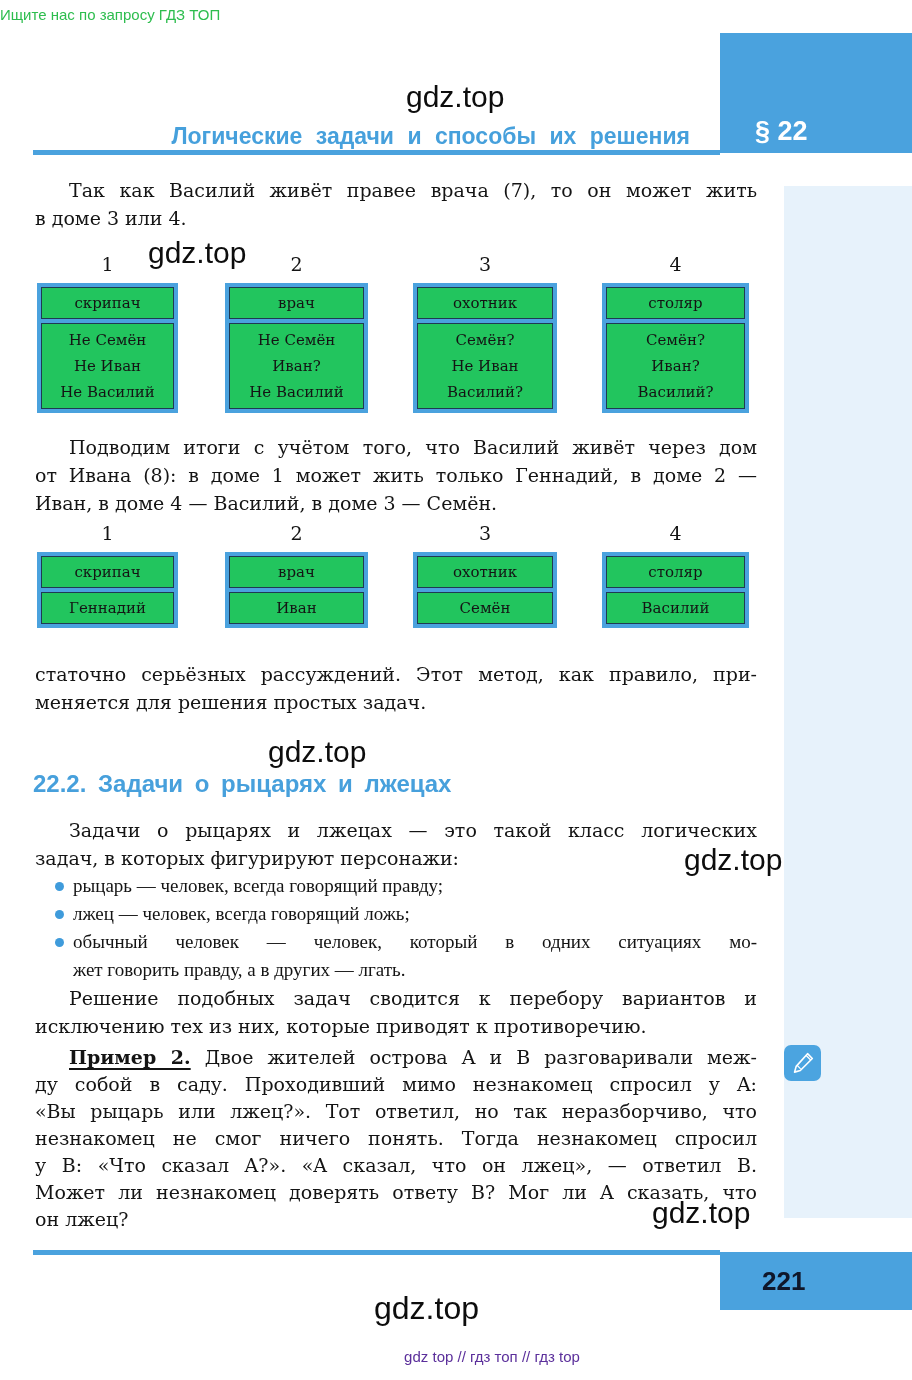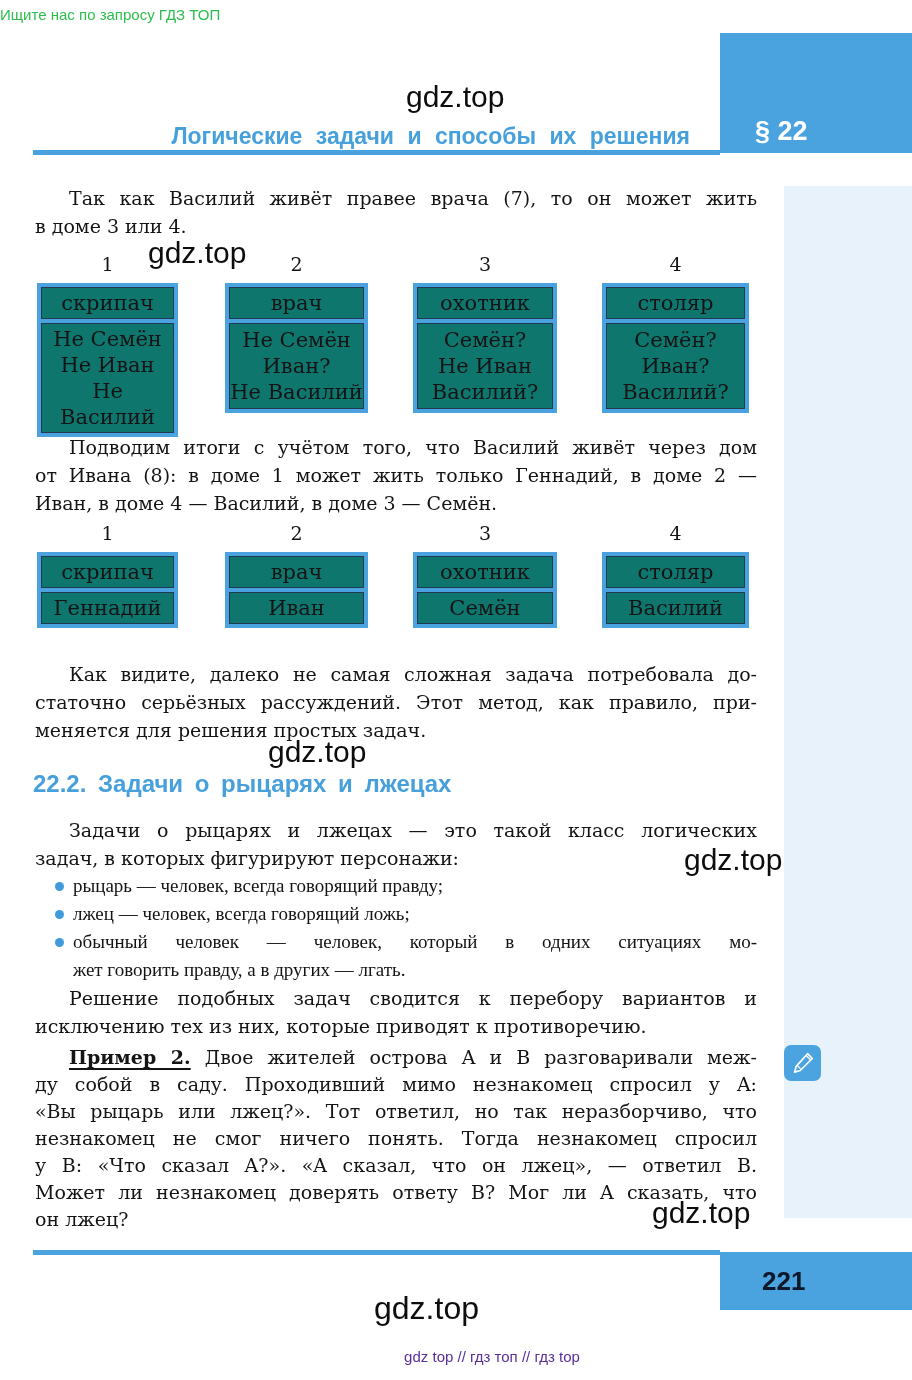--- a/index.html
+++ b/index.html
@@ -50,42 +50,42 @@
   
   .bullets{position:absolute;left:35px;top:872px;width:722px;font-family:Liberation Serif, serif;font-size:19px;color:#141414;}
   .bullet-item{display:flex;}
   .bullet-dot{width:9px;height:9px;border-radius:50%;background:#3f9bdb;margin:10px 9px 0 20px;flex:none;}
   .bullet-text{flex:1;}
 
   
   .house{position:absolute;}
   .house-num{font-family:"DejaVu Serif",serif;font-size:19px;color:#141414;text-align:center;height:22px;margin-bottom:8px;}
   .house-box{background:#4aa2de;padding:4px;display:flex;flex-direction:column;gap:4px;}
-  .hcell{background:#0f766e;border:1px solid #1f3a52;font-family:"DejaVu Serif",serif;font-size:21px;color:#141414;
+  .hcell{background:#22c55e;border:1px solid #1f3a52;font-family:"DejaVu Serif",serif;font-size:15px;color:#141414;
          display:flex;flex-direction:column;align-items:center;justify-content:center;text-align:center;}
   .hcell.title{min-height:30px;}
   .row1 .hcell.body{min-height:80px;padding:2px 0;}
   .row1 .hline{line-height:26px;}
   .row2 .hcell.body{min-height:30px;}
 </style>
 </head>
 <body>
 
 <div class="abs top-note">Ищите нас по запросу ГДЗ ТОП</div>
 
 <div class="abs sidebar-strip"></div>
 
 <div class="abs section-badge">
   <span class="lbl">§ 22</span>
 </div>
 <div class="abs header-title">Логические задачи и способы их решения</div>
 <div class="abs header-rule"></div>
 <div class="abs wm wm1">gdz.top</div>
 
-<div class="para" style="top:184px">
+<div class="para" style="top:176px">
   <div class="tl ind">Так как Василий живёт правее врача (7), то он может жить</div>
   <div class="tl last">в доме 3 или 4.</div>
 </div>
 
 <div class="abs wm wm2">gdz.top</div>
 
 <div class="house row1" style="left:37px;top:253px;width:141px">
   <div class="house-num">1</div>
   <div class="house-box">
     <div class="hcell title">скрипач</div>
@@ -159,21 +159,20 @@
 </div>
 <div class="house row2" style="left:602px;top:522px;width:147px">
   <div class="house-num">4</div>
   <div class="house-box">
     <div class="hcell title">столяр</div>
     <div class="hcell body">Василий</div>
   </div>
 </div>
 
 <div class="para" style="top:660px">
-  <div class="tl ind">Как видите, далеко не самая сложная задача потребовала до-</div>
   <div class="tl">статочно серьёзных рассуждений. Этот метод, как правило, при-</div>
   <div class="tl last">меняется для решения простых задач.</div>
 </div>
 
 <div class="abs wm wm3">gdz.top</div>
 
 <div class="abs section-heading">22.2. Задачи о рыцарях и лжецах</div>
 
 <div class="para" style="top:816px">
   <div class="tl ind">Задачи о рыцарях и лжецах — это такой класс логических</div>

